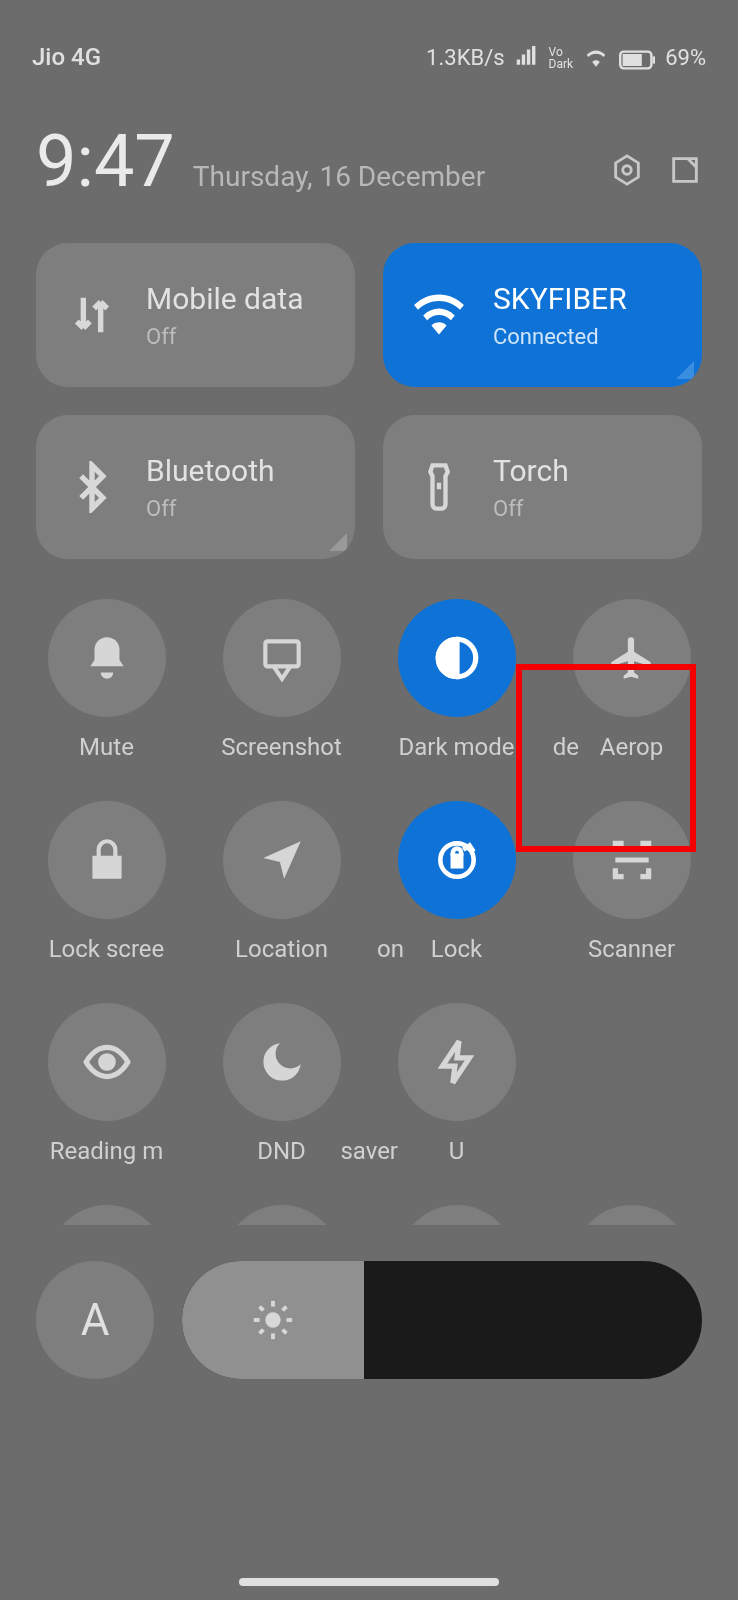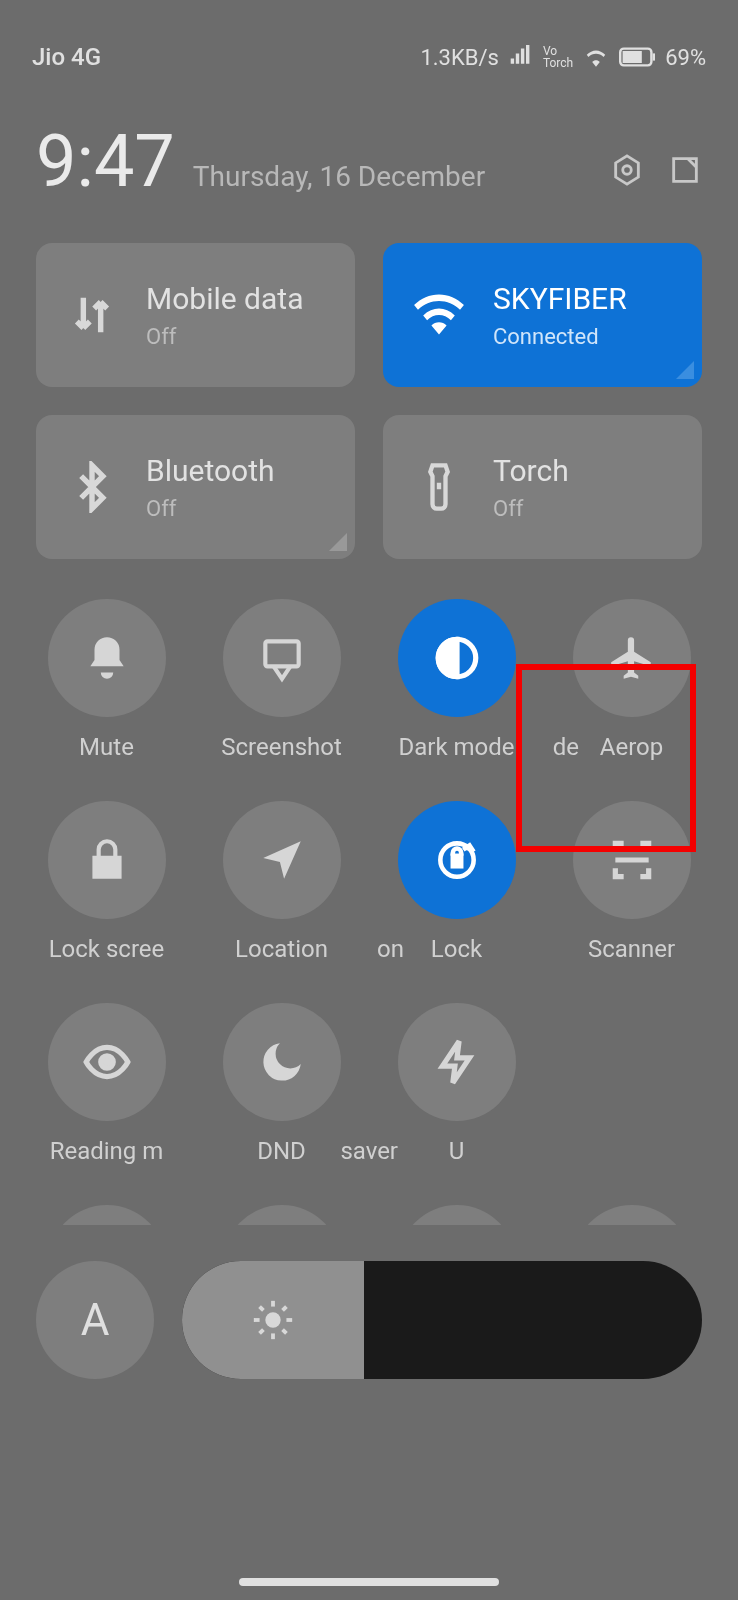--- a/index.html
+++ b/index.html
@@ -23,21 +23,21 @@
     padding: 24px 32px 0 32px;
     height: 90px;
   }
   .status-left {
     font-size: 24px;
     font-weight: 500;
     color: #e0e0e0;
   }
   .status-right {
     display: flex;
-    align-items: center;
+    align-items: flex-end;
     gap: 10px;
     font-size: 22px;
     color: #e0e0e0;
   }
   .battery-pct {
     font-size: 22px;
   }
   .header {
     display: flex;
     align-items: flex-end;
@@ -71,21 +71,21 @@
     color: #c8c8c8;
   }
   .tiles-large {
     display: grid;
     grid-template-columns: 1fr 1fr;
     gap: 28px;
     padding: 32px 36px 0 36px;
   }
   .tile-large {
     background: #7e7e7e;
-    border-radius: 16px;
+    border-radius: 32px;
     height: 144px;
     display: flex;
     align-items: center;
     padding-left: 30px;
     position: relative;
     overflow: hidden;
   }
   .tile-large.active {
     background: #0e72d6;
   }
@@ -262,21 +262,21 @@
 <body>
 
 <div class="status-bar">
   <div class="status-left">Jio 4G</div>
   <div class="status-right">
     <span>1.3KB/s</span>
     <svg viewBox="0 0 24 24" width="24" height="24" fill="currentColor">
         <path d="M2 22h4v-6H2v6zm6 0h4V10H8v12zm6 0h4V4h-4v18zm6-22v22h4V0h-4z" transform="scale(0.85)"></path>
       </svg>
     <span style="font-size:12px;line-height:1;white-space:pre;">Vo
-Torch</span>
+Dark</span>
     <svg viewBox="0 0 24 24" width="26" height="26" fill="currentColor">
         <path d="M12 21l3.5-4.5c-1-1-2.2-1.5-3.5-1.5s-2.5.5-3.5 1.5L12 21zm-7-9c2-2 4.4-3 7-3s5 1 7 3l1.5-2C18 7.5 15.1 6 12 6S6 7.5 3.5 10L5 12z"></path>
       </svg>
     <svg viewBox="0 0 30 16" width="36" height="20">
         <rect x="1" y="1" width="26" height="14" rx="3" fill="none" stroke="currentColor" stroke-width="2"></rect>
         <rect x="3" y="3" width="16" height="10" fill="currentColor"></rect>
         <rect x="28" y="5" width="2" height="6" fill="currentColor"></rect>
       </svg>
     <span class="battery-pct">69%</span>
   </div>

